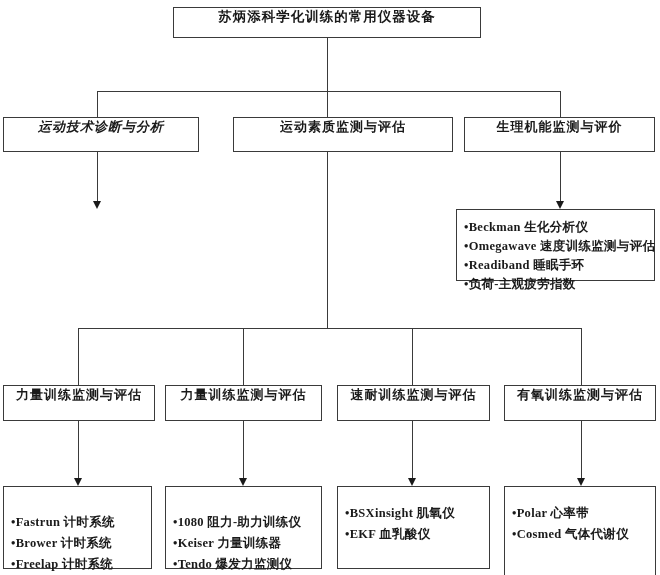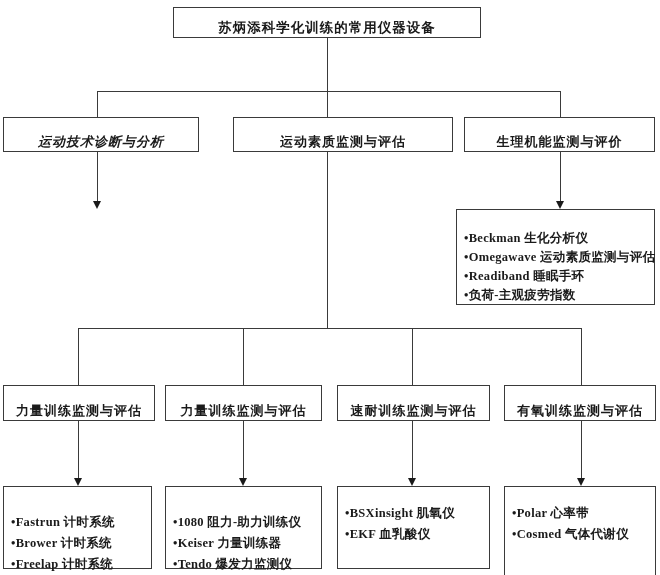--- a/index.html
+++ b/index.html
@@ -3,21 +3,21 @@
 <meta charset="utf-8">
 <style>
   html,body{margin:0;padding:0;background:#ffffff;}
   .canvas{
     position:relative;width:660px;height:575px;background:#ffffff;
     font-family:"Liberation Serif","DejaVu Serif",serif;
     color:#1a1a1a;overflow:hidden;
   }
   .node{
     position:absolute;border:1px solid #3a3a3a;background:#ffffff;
-    display:flex;align-items:flex-end;justify-content:center;
+    display:flex;align-items:flex-start;justify-content:center;
     font-weight:bold;font-size:13px;letter-spacing:1px;
     box-sizing:border-box;text-align:center;
   }
   .title{font-size:13.5px;}
   .listbox{
     position:absolute;border:1px solid #3a3a3a;background:#ffffff;
     box-sizing:border-box;font-weight:bold;font-size:12.5px;
     padding:5px 4px 0 7px;letter-spacing:0.3px;
   }
   .listbox .li{display:block;white-space:nowrap;}
@@ -58,23 +58,23 @@
   </div>
 
   <div class="vline" style="left:97px;top:152px;height:50px;"></div>
   <div class="arrowhead" style="left:93px;top:201px;"></div>
   <div class="vline" style="left:560px;top:152px;height:50px;"></div>
   <div class="arrowhead" style="left:556px;top:201px;"></div>
 
   <div class="vline" style="left:327px;top:152px;height:176px;"></div>
 
 
-  <div class="listbox lh19" style="left:456px;top:209px;width:199px;height:96px;padding-top:19px;">
+  <div class="listbox lh19" style="left:456px;top:209px;width:199px;height:72px;padding-top:8px;">
     <span class="li">•Beckman 生化分析仪</span>
-    <span class="li">•Omegawave 运动素质监测与评估</span>
+    <span class="li">•Omegawave 速度训练监测与评估</span>
     <span class="li">•Readiband 睡眠手环</span>
     <span class="li">•负荷-主观疲劳指数</span>
   </div>
 
   <div class="hline" style="left:78px;top:328px;width:504px;"></div>
   <div class="vline" style="left:78px;top:328px;height:57px;"></div>
   <div class="vline" style="left:243px;top:328px;height:57px;"></div>
   <div class="vline" style="left:412px;top:328px;height:57px;"></div>
   <div class="vline" style="left:581px;top:328px;height:57px;"></div>
 

